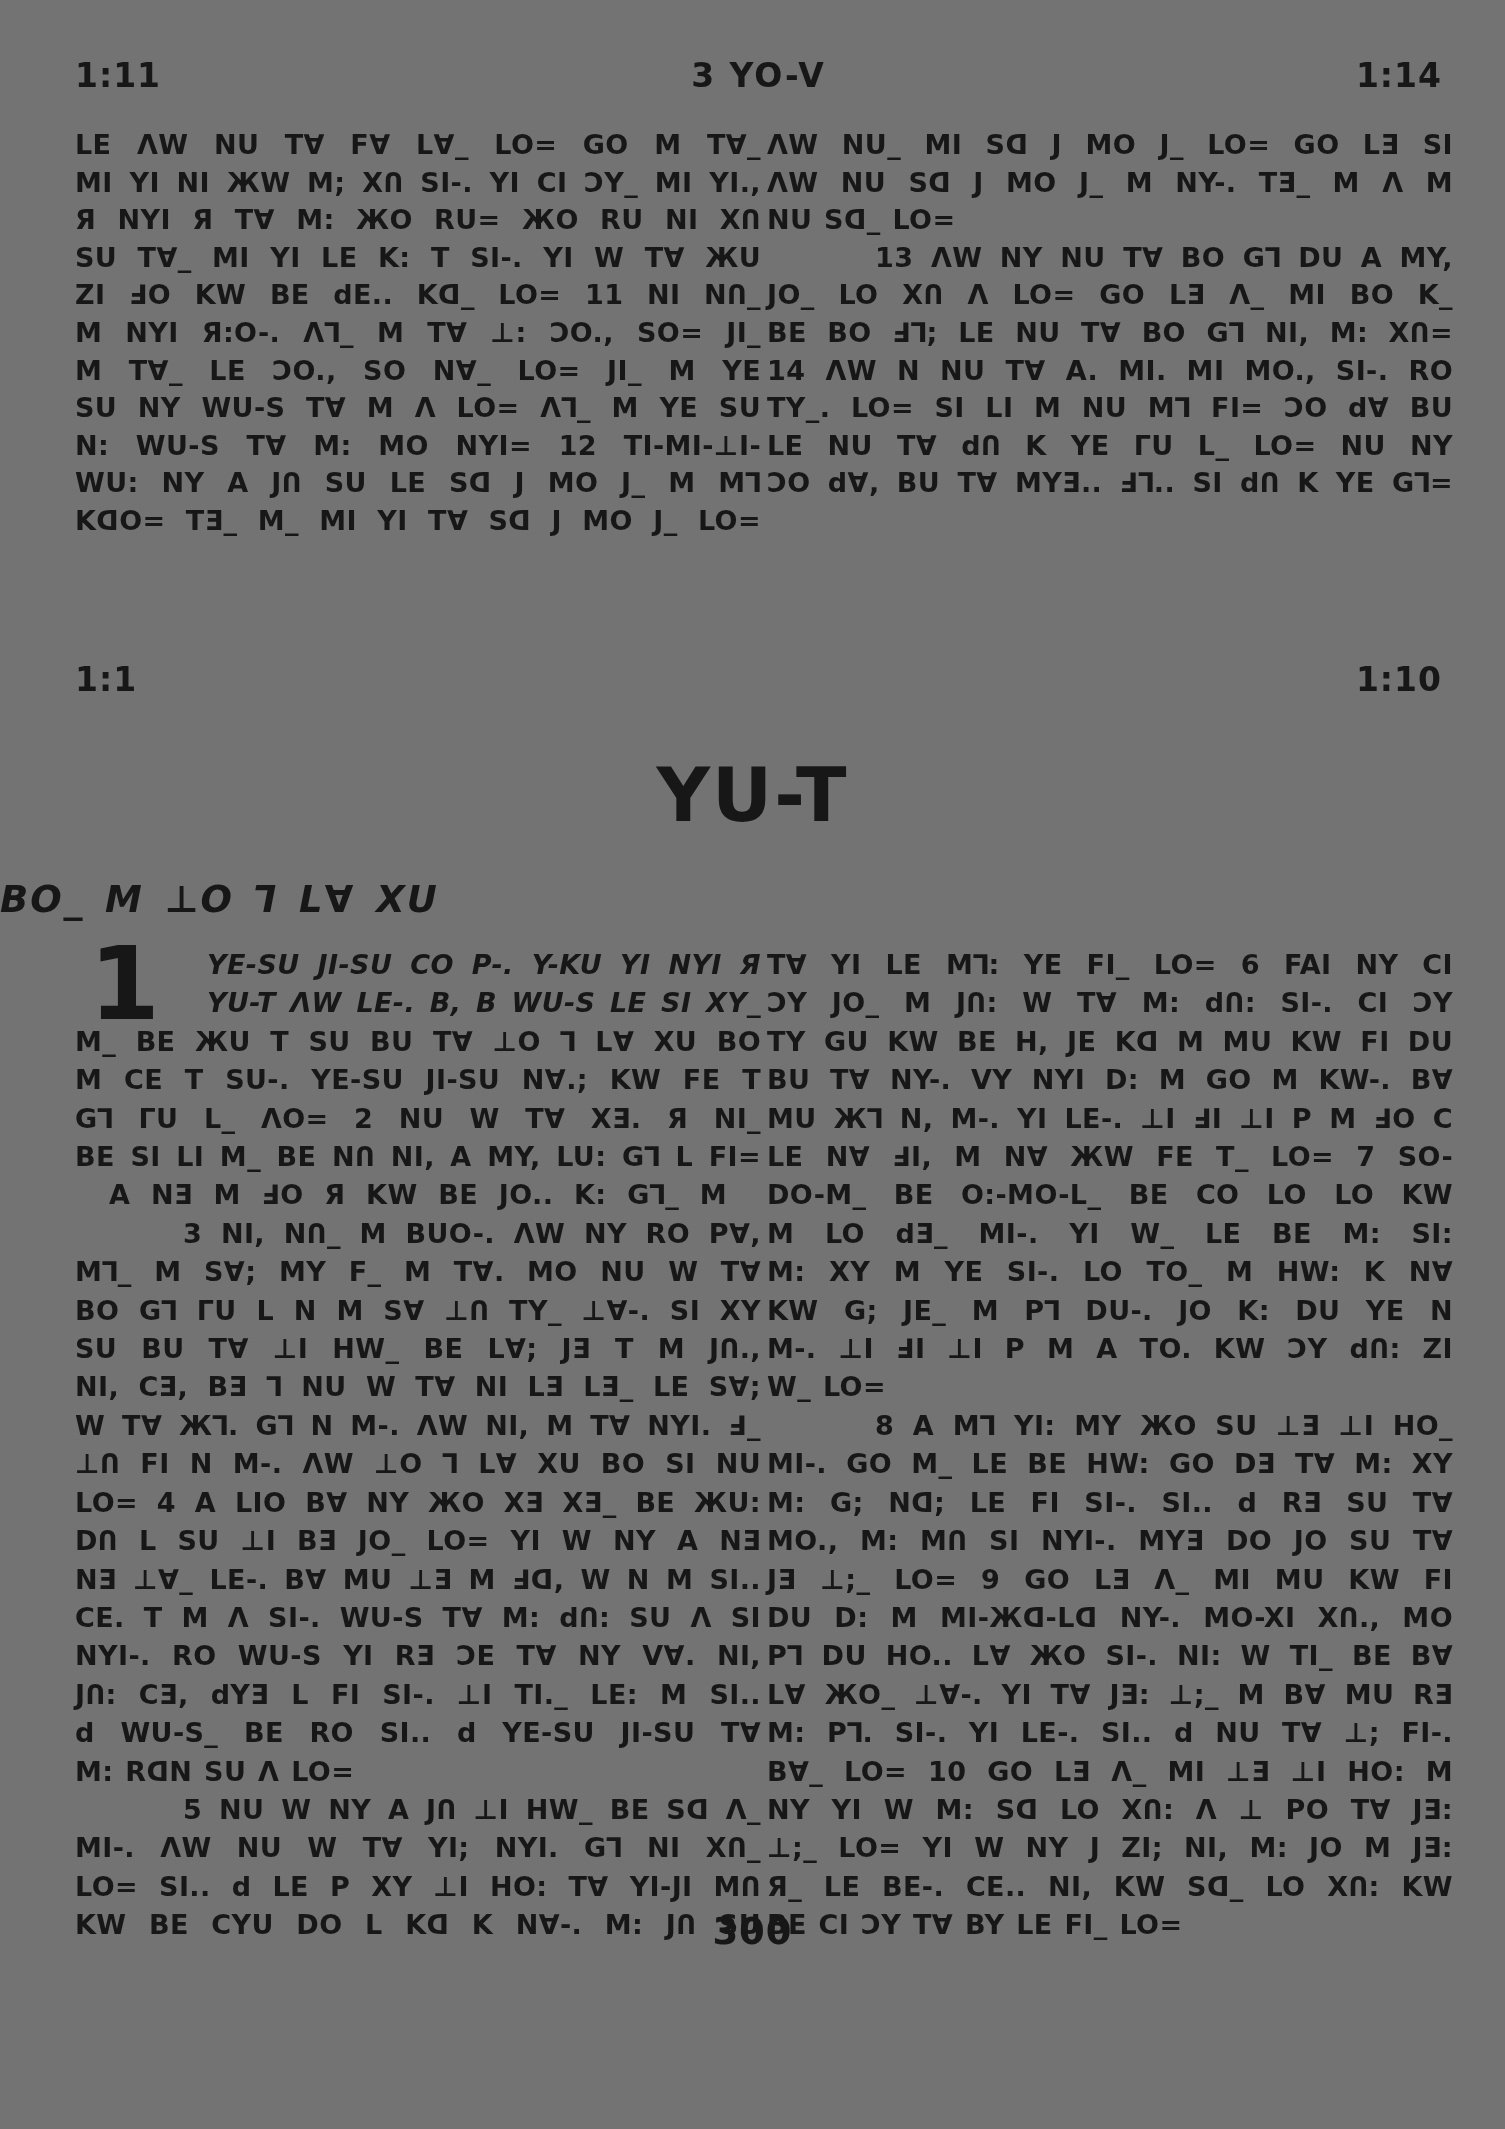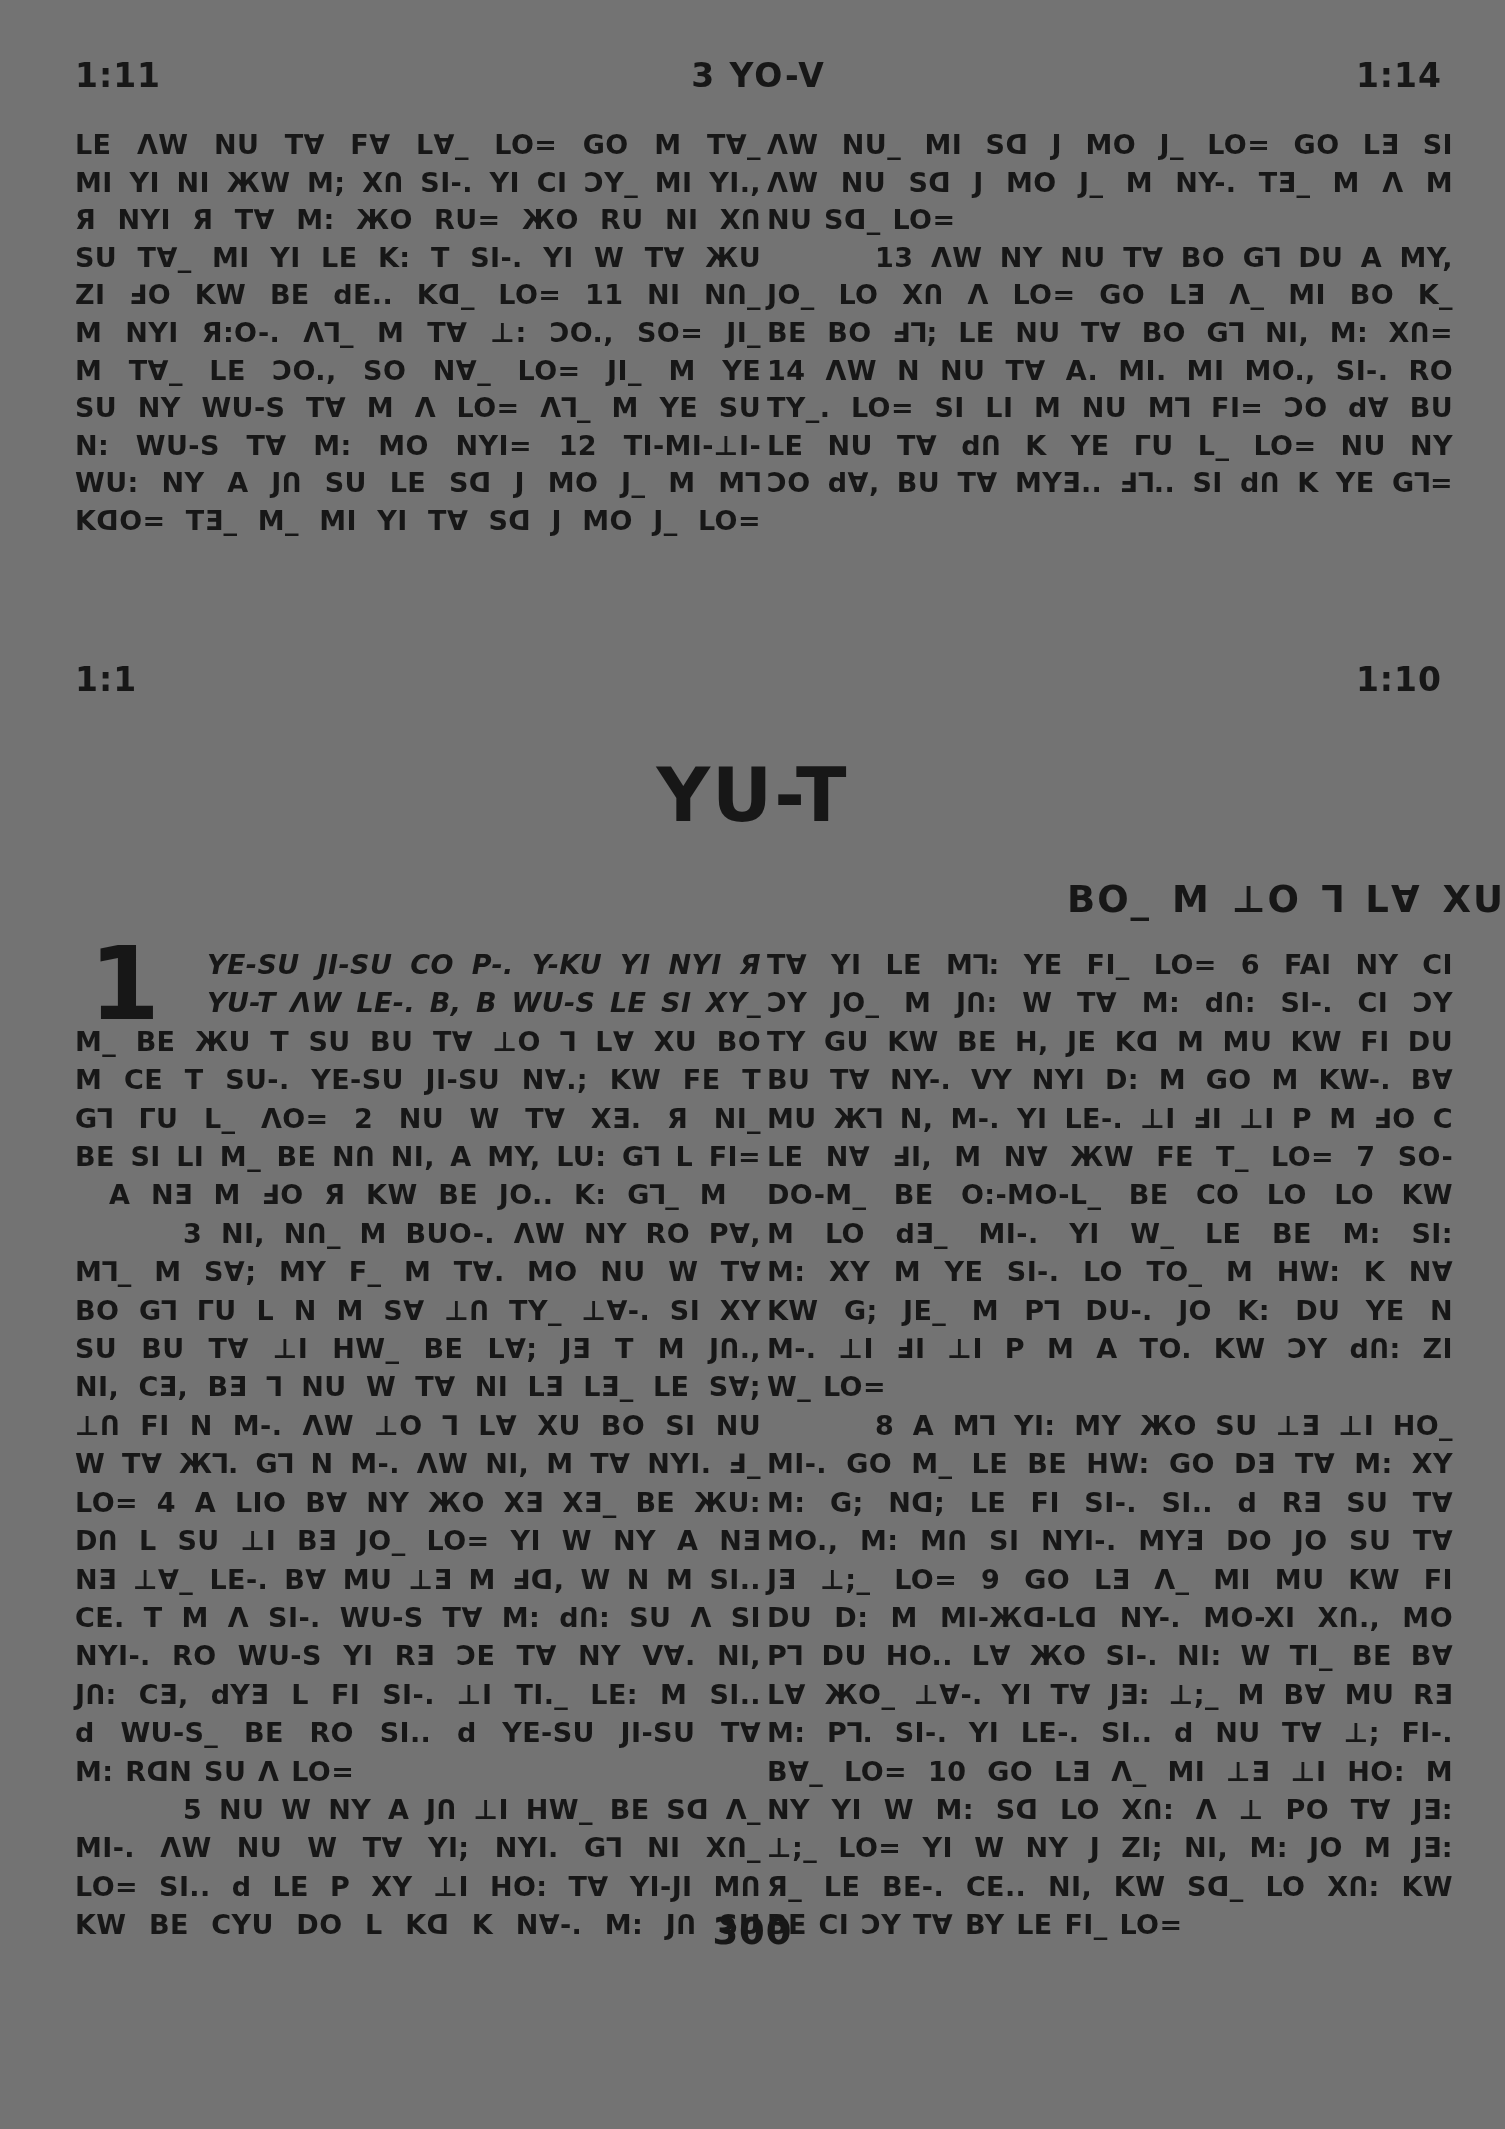--- a/index.html
+++ b/index.html
@@ -31,21 +31,21 @@
   .drop-cap {
     position:absolute; left:14px; top:-4px;
     font-size:102px; line-height:84px; letter-spacing:0;
   }
   .book-title {
     position:absolute; top:750px; left:0; width:100%;
     text-align:center; font-size:74px; line-height:90px; letter-spacing:2px; margin:0;
   }
   .book-subtitle {
     position:absolute; top:878px; left:0; width:100%;
-    text-align:right; font-size:37px; letter-spacing:2px; word-spacing:6px;
+    text-align:left; font-size:37px; letter-spacing:2px; word-spacing:6px;font-style:italic;
   }
   .page-number {
     position:absolute; top:1910px; left:0; width:100%;
     text-align:center; font-size:37px; letter-spacing:1px;
   }
 </style>
 </head>
 <body>
 
 <div class="page">
@@ -101,22 +101,22 @@
           <div class="tl">M_ BE ЖU T SU BU T∀ ⊥O ⅂ L∀ XU BO</div>
           <div class="tl">M CE T SU-. YE-SU JI-SU N∀.; KW FE T</div>
           <div class="tl">G⅂ ΓU L_ ΛO= 2 NU W T∀ XƎ. Я NI_</div>
           <div class="tl">BE SI LI M_ BE NՈ NI, A MY, LU: G⅂ L FI=</div>
           <div class="tl inset">A NƎ M ℲO Я KW BE JO.. K: G⅂_ M</div>
           <div class="tl vindent">3 NI, NՈ_ M BUO-. ΛW NY RO P∀,</div>
           <div class="tl">M⅂_ M S∀; MY F_ M T∀. MO NU W T∀</div>
           <div class="tl">BO G⅂ ΓU L N M S∀ ⊥Ո TY_ ⊥∀-. SI XY</div>
           <div class="tl">SU BU T∀ ⊥I HW_ BE L∀; JƎ T M JՈ.,</div>
           <div class="tl">NI, CƎ, BƎ ⅂ NU W T∀ NI LƎ LƎ_ LE S∀;</div>
+          <div class="tl">W T∀ Ж⅂. G⅂ N M-. ΛW NI, M T∀ NYI. Ⅎ_</div>
           <div class="tl">⊥Ո FI N M-. ΛW ⊥O ⅂ L∀ XU BO SI NU</div>
-          <div class="tl">W T∀ Ж⅂. G⅂ N M-. ΛW NI, M T∀ NYI. Ⅎ_</div>
           <div class="tl">LO= 4 A LIO B∀ NY ЖO XƎ XƎ_ BE ЖU:</div>
           <div class="tl">DՈ L SU ⊥I BƎ JO_ LO= YI W NY A NƎ</div>
           <div class="tl">NƎ ⊥∀_ LE-. B∀ MU ⊥Ǝ M Ⅎᗡ, W N M SI..</div>
           <div class="tl">CE. T M Λ SI-. WU-S T∀ M: dՈ: SU Λ SI</div>
           <div class="tl">NYI-. RO WU-S YI RƎ ƆE T∀ NY V∀. NI,</div>
           <div class="tl">JՈ: CƎ, dYƎ L FI SI-. ⊥I TI._ LE: M SI..</div>
           <div class="tl">d WU-S_ BE RO SI.. d YE-SU JI-SU T∀</div>
           <div class="tl short">M: RᗡN SU Λ LO=</div>
           <div class="tl vindent">5 NU W NY A JՈ ⊥I HW_ BE Sᗡ Λ_</div>
           <div class="tl">MI-. ΛW NU W T∀ YI; NYI. G⅂ NI XՈ_</div>

